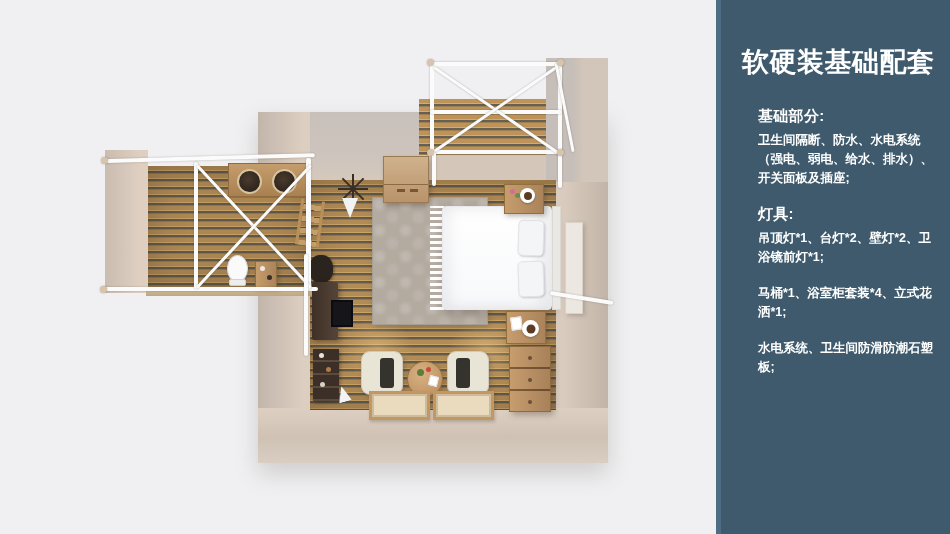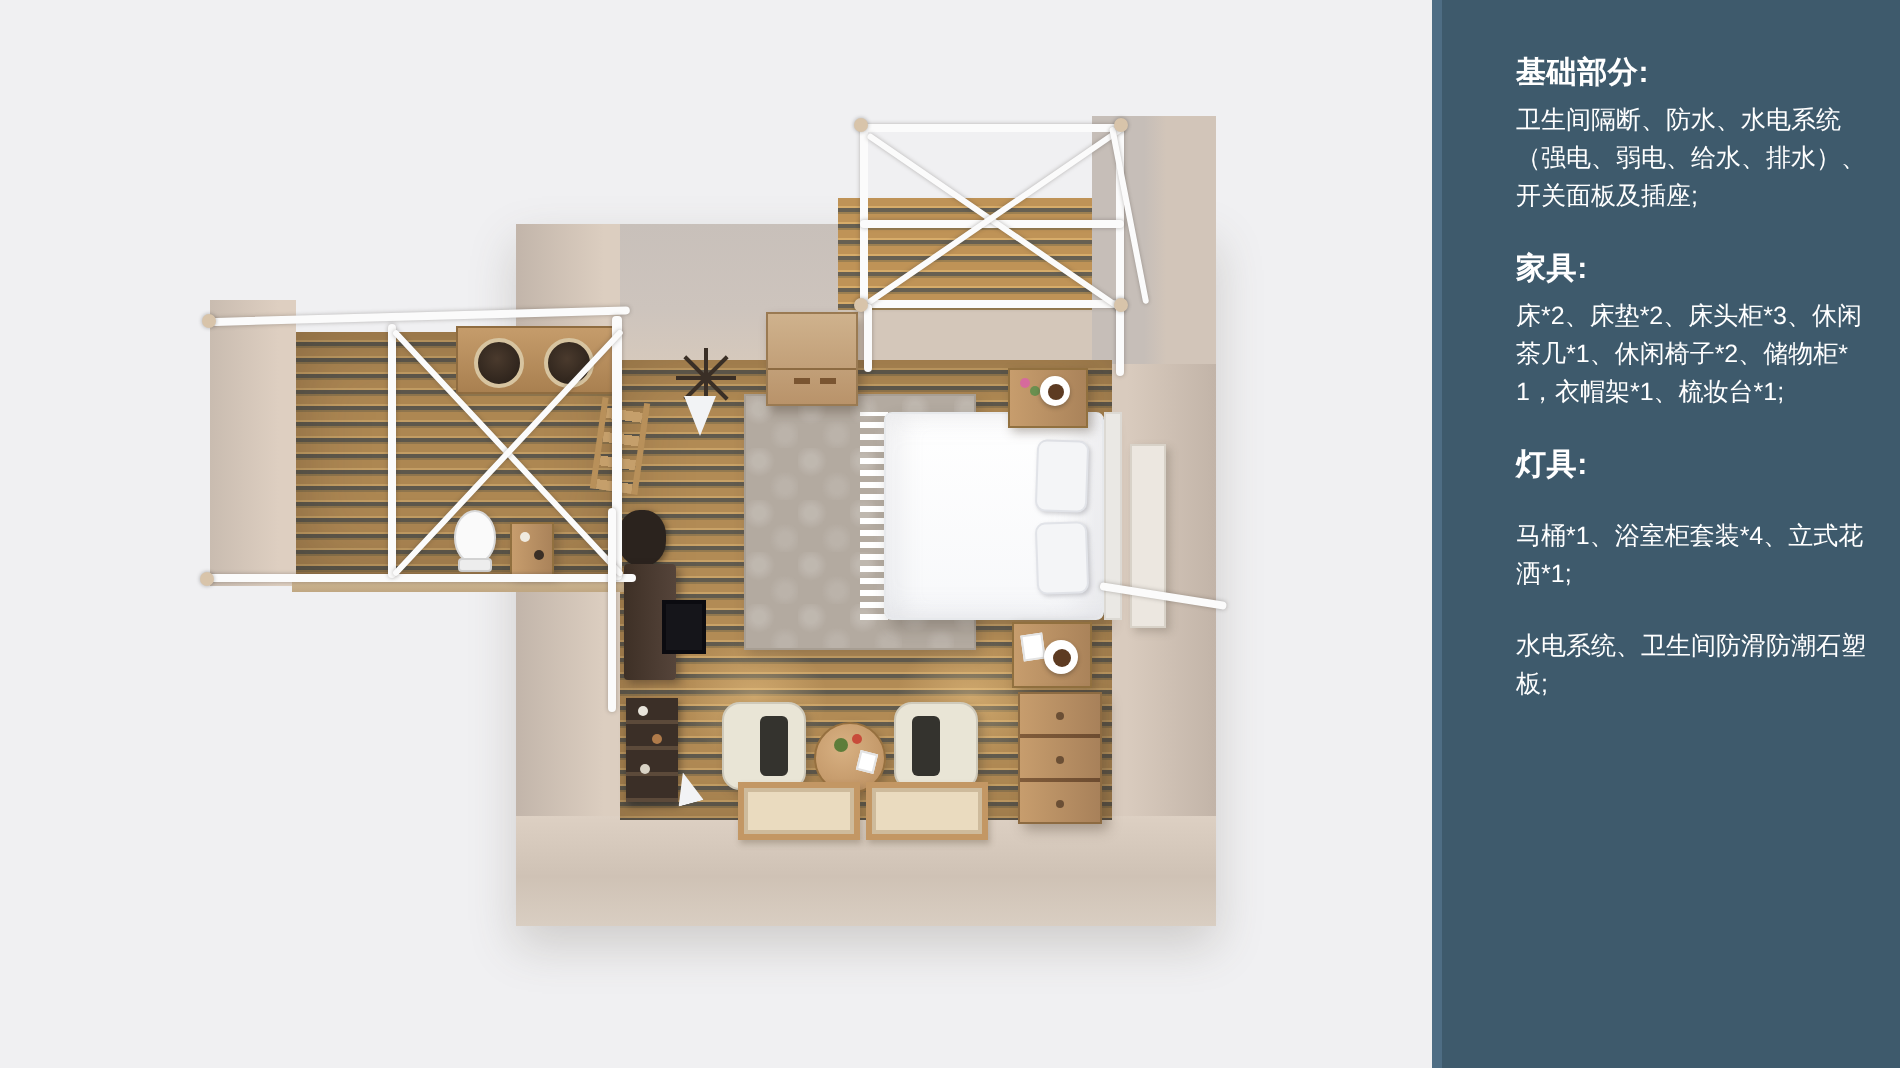--- a/index.html
+++ b/index.html
@@ -79,21 +79,21 @@
   .card { background:#fff; border:1px solid #e3e3e3; }
 
   
   .panel { position:absolute; left:716px; top:0; width:234px; height:534px; background:#3e5a6c; color:#ffffff; }
   .panel-edge { position:absolute; left:0; top:0; width:5px; height:534px; background:#4e6d84; }
   .panel h1 { font-size:27px; font-weight:bold; letter-spacing:.5px; margin:44px 10px 0 26px; }
   .sections { margin:0 14px 16px 42px; }
   .sec { margin-top:17px; }
   .sec:first-child { margin-top:27px; }
   .sec h2 { font-size:15px; font-weight:bold; margin-bottom:5px; letter-spacing:.3px; }
-  .sec p { font-size:12.5px; line-height:19px; word-break:break-all; }
+  .sec p { font-size:12.5px; line-height:19px; word-break:break-all;font-weight:bold; }
 </style>
 </head>
 <body>
 
 <div class="stage">
 
   <div class="scene">
 
     <div class="abs bldg-shadow" style="left:258px;top:112px;width:350px;height:351px;"></div>
     <div class="abs wall-top" style="left:258px;top:112px;width:350px;height:70px;"></div>
@@ -214,31 +214,29 @@
     <div class="knob" style="left:557px;top:59px;"></div>
     <div class="knob" style="left:427px;top:149px;"></div>
     <div class="knob" style="left:557px;top:149px;"></div>
 
     <div class="wline" style="left:304px;top:254px;width:4px;height:102px;"></div>
     <div class="wline" style="left:550px;top:291px;width:64px;height:4px;transform:rotate(9deg);transform-origin:0 50%;"></div>
   </div>
 
   <aside class="panel">
     <div class="panel-edge"></div>
+    <h1>软硬装基础配套</h1>
     <div class="sections">
       <div class="sec">
         <h2>基础部分:</h2>
         <p>卫生间隔断、防水、水电系统（强电、弱电、给水、排水）、开关面板及插座;</p>
       </div>
       <div class="sec">
-        <h2>家具:</h2>
-        <p>床*2、床垫*2、床头柜*3、休闲茶几*1、休闲椅子*2、储物柜*1，衣帽架*1、梳妆台*1;</p>
-      </div>
-      <div class="sec">
         <h2>灯具:</h2>
+        <p>吊顶灯*1、台灯*2、壁灯*2、卫浴镜前灯*1;</p>
       </div>
       <div class="sec">
         <p>马桶*1、浴室柜套装*4、立式花洒*1;</p>
       </div>
       <div class="sec">
         <p>水电系统、卫生间防滑防潮石塑板;</p>
       </div>
     </div>
   </aside>
 

